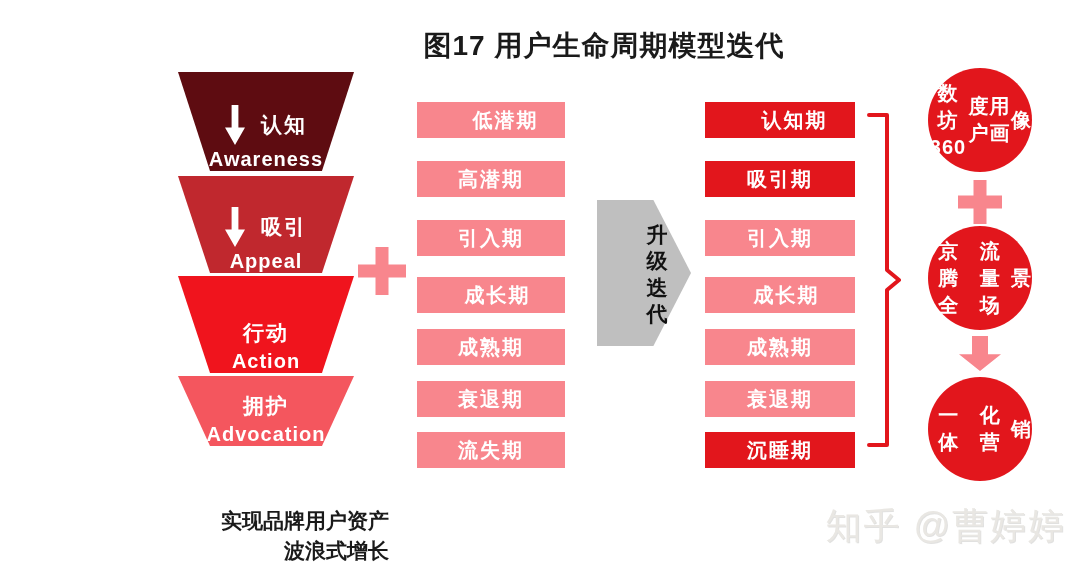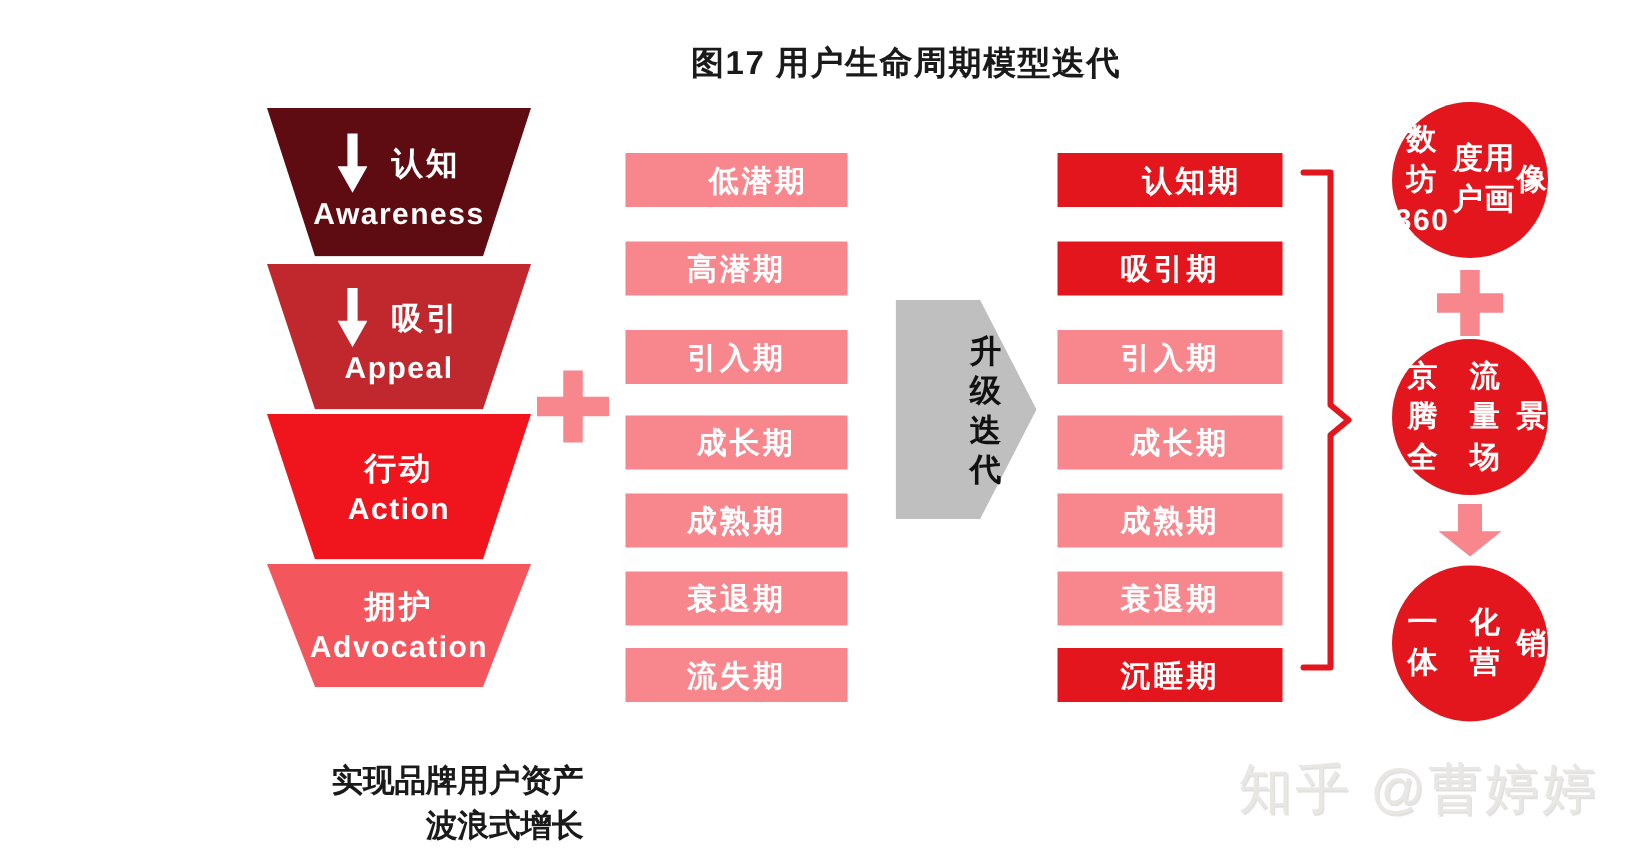--- a/index.html
+++ b/index.html
@@ -5,34 +5,34 @@
   * { margin: 0; padding: 0; box-sizing: border-box; }
   html, body { background: #ffffff; }
   body {
     width: 1088px; height: 568px; position: relative; overflow: hidden;
     font-family: "Liberation Sans", "DejaVu Sans", sans-serif;
   }
   .canvas { position: absolute; inset: 0; }
 
   .title {
     position: absolute; top: 27px; left: 604px; transform: translateX(-50%);
-    font-size: 22px; font-weight: 800; color: var(--ink); white-space: nowrap;
+    font-size: 28px; font-weight: 800; color: var(--ink); white-space: nowrap;
     letter-spacing: 1px;
   }
 
   
   .stage { position: absolute; left: 178px; width: 176px; }
   .stage-shape { position: absolute; inset: 0; clip-path: polygon(0 0, 100% 0, 81.8% 100%, 18.2% 100%); }
   .s1 { top: 72px;  height: 99px; }  .s1 .stage-shape { background: var(--funnel1); }
   .s2 { top: 176px; height: 97px; }  .s2 .stage-shape { background: var(--funnel2); }
   .s3 { top: 276px; height: 97px; }  .s3 .stage-shape { background: var(--funnel3); }
-  .s4 { top: 376px; height: 82px; }  .s4 .stage-shape { background: var(--funnel4); }
+  .s4 { top: 376px; height: 70px; }  .s4 .stage-shape { background: var(--funnel4); }
   .stage-content {
     position: absolute; inset: 0; display: flex; flex-direction: column;
-    align-items: center; justify-content: center; color: #fff; font-weight: 700;
+    align-items: center; justify-content: flex-end; color: #fff; font-weight: 700;
   }
   .stage-row { display: flex; align-items: center; gap: 16px; font-size: 21px; letter-spacing: 2px; }
   .down-arrow-white {
     width: 20px; height: 40px; background: #fff;
     clip-path: polygon(33% 0, 67% 0, 67% 56%, 100% 56%, 50% 100%, 0 56%, 33% 56%);
   }
   .stage-en { font-size: 20px; letter-spacing: 1px; margin-top: 3px; white-space: nowrap; }
 
   .funnel-caption {
     position: absolute; left: 139px; top: 506px; width: 250px; text-align: right;

